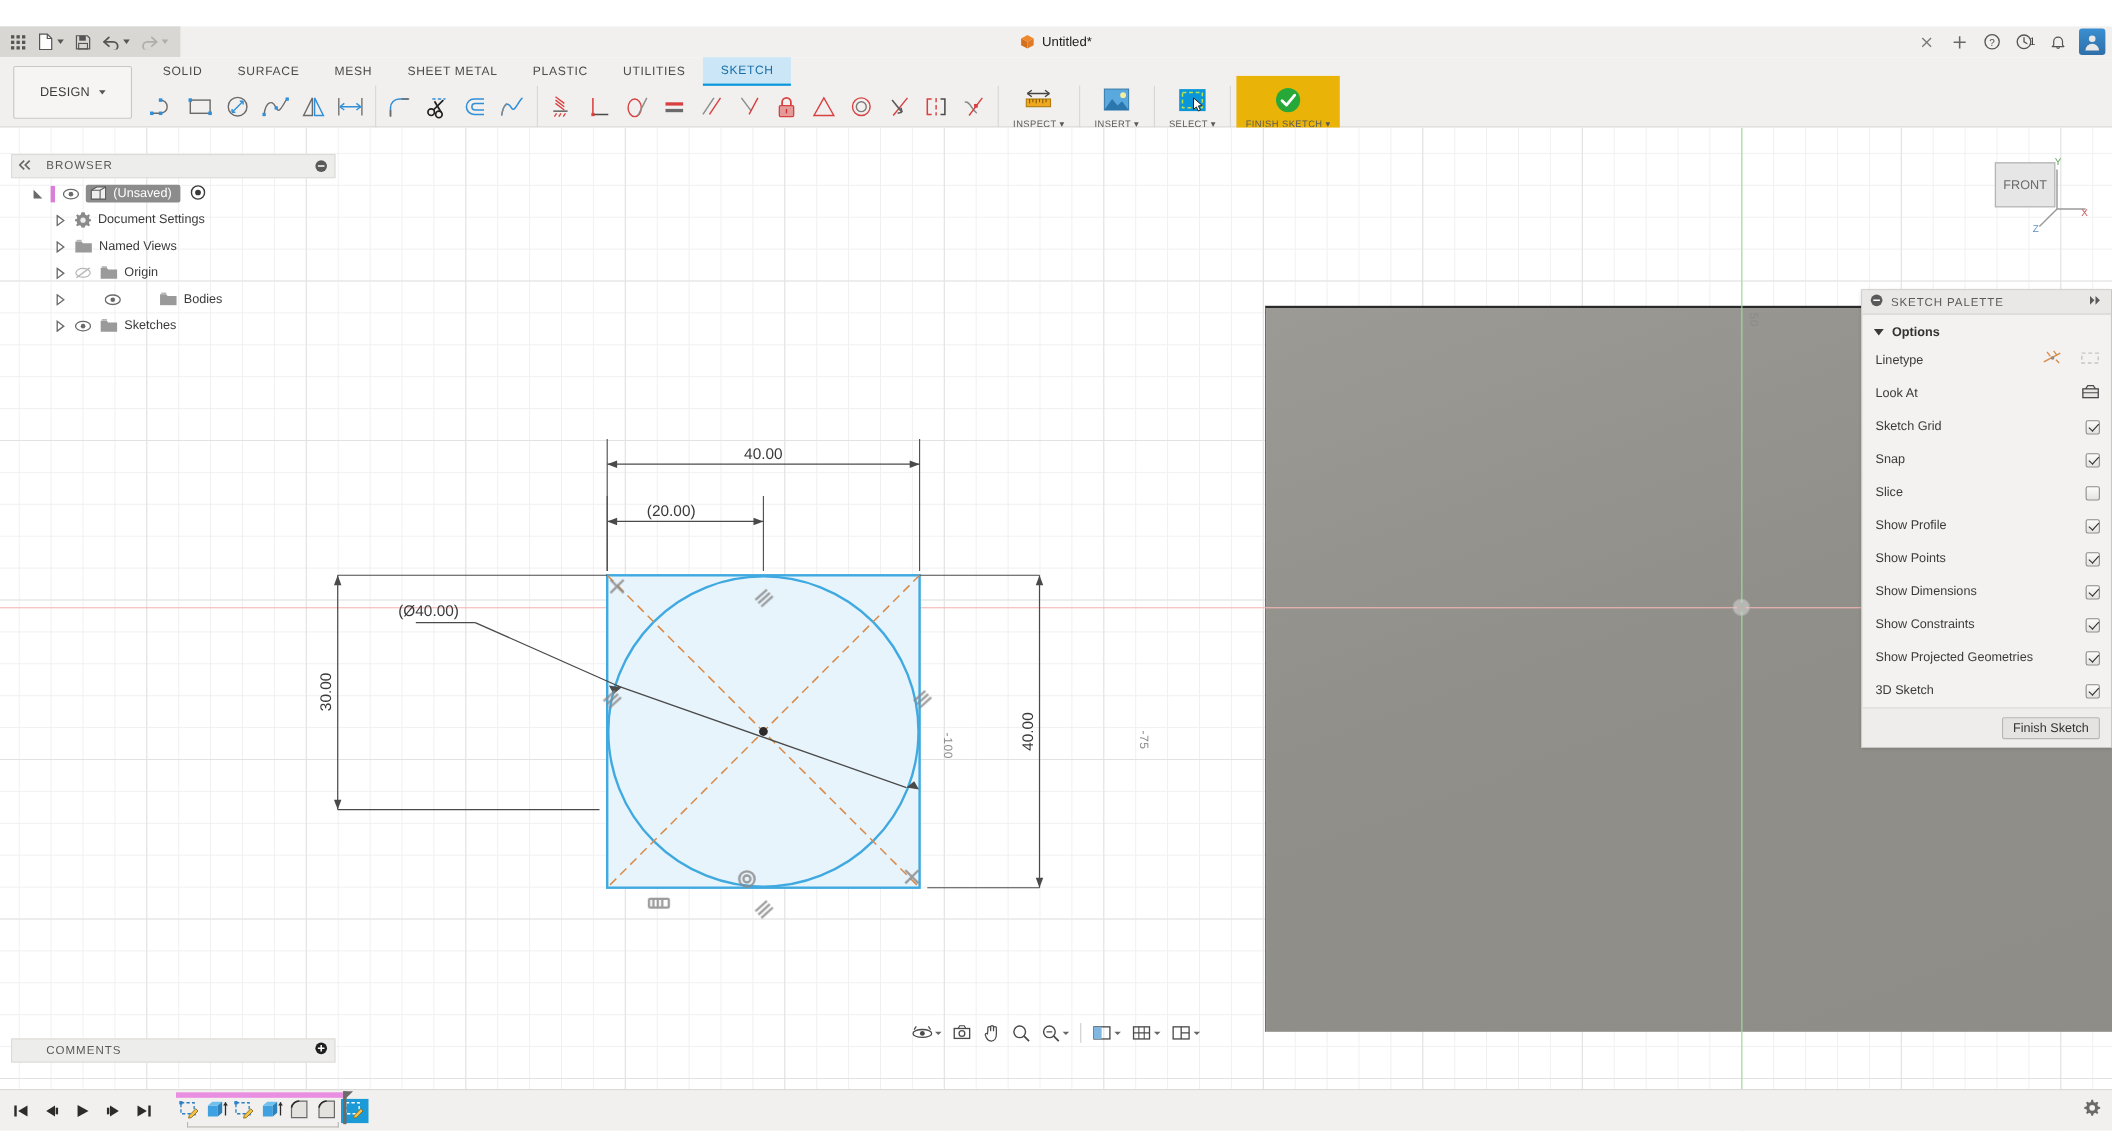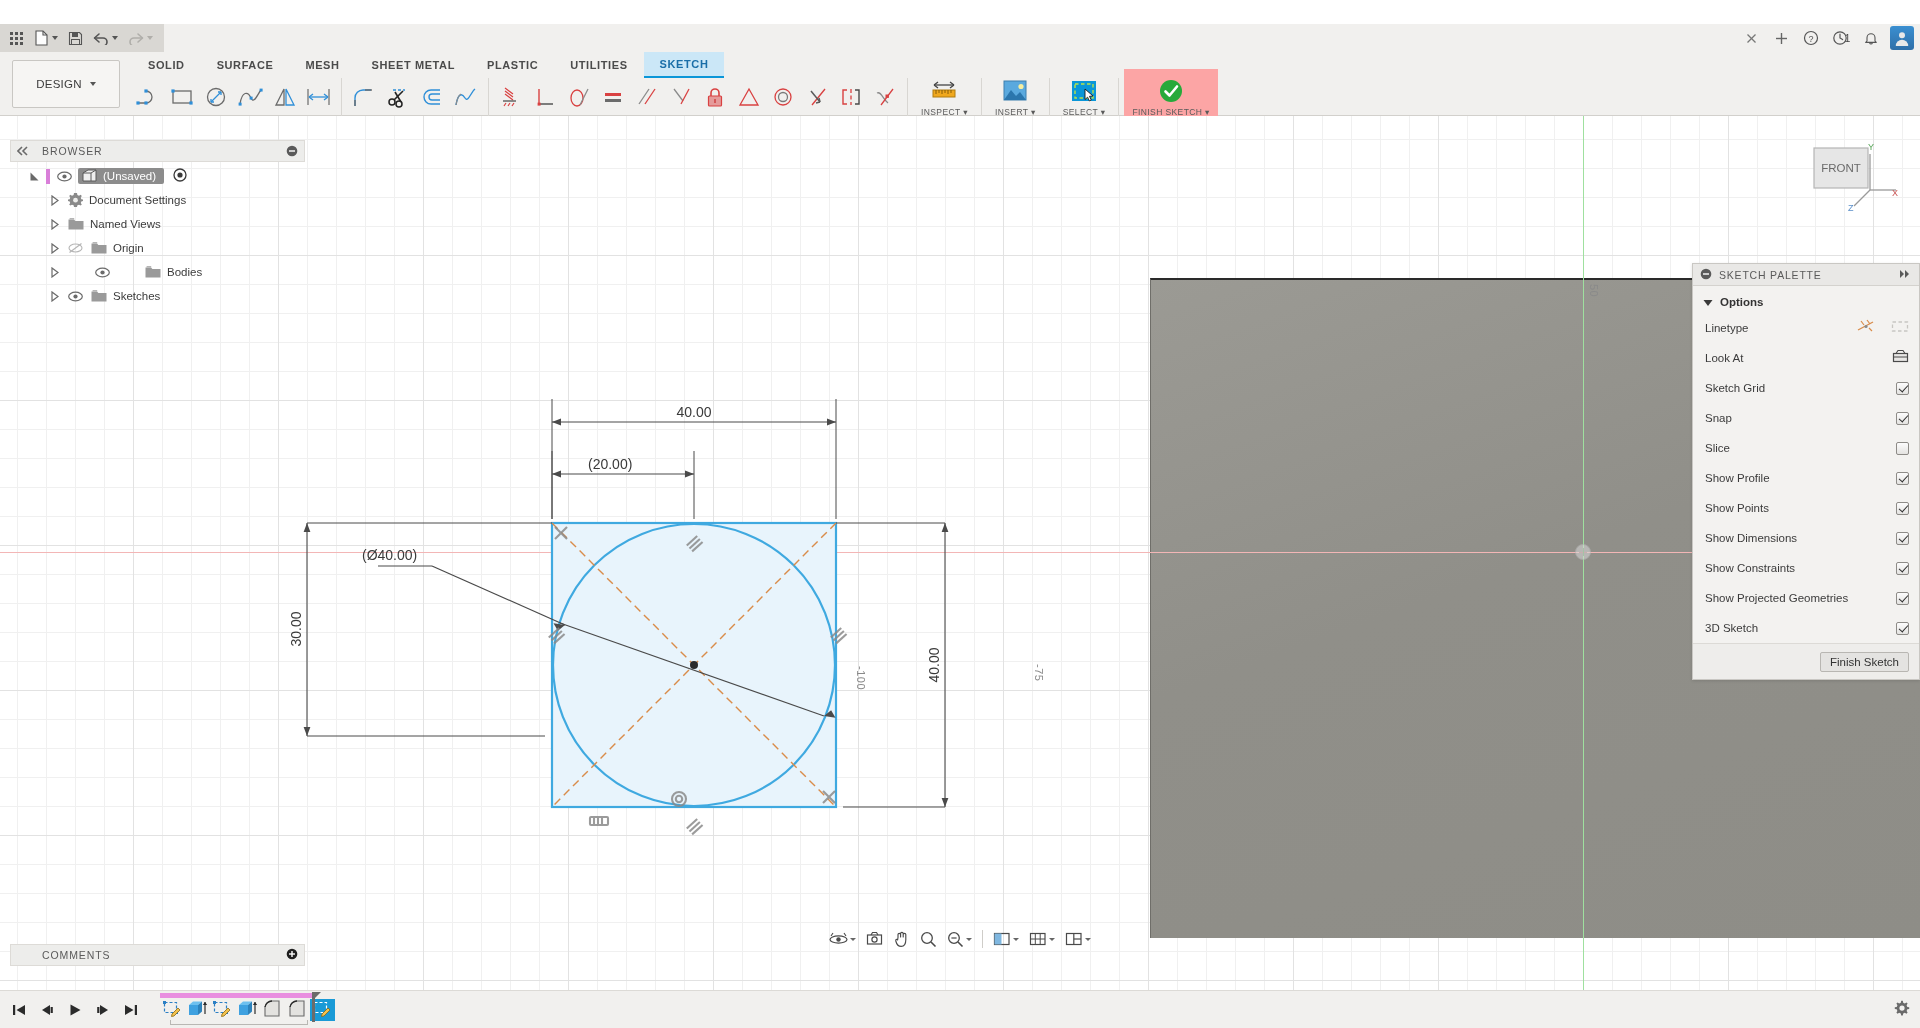--- a/index.html
+++ b/index.html
@@ -93,21 +93,21 @@
     display: flex; align-items: center; justify-content: center; gap: 5px;
   }
   .design-label { font-size: 11.5px; color: #3b3b3b; letter-spacing: .2px; text-align: right; }
 
   .tabs {
     position: absolute; left: 132px; top: 0; height: 26px; display: flex;
     align-items: flex-start;
   }
   .tab {
     height: 26px; padding: 0 16px; display: flex; align-items: center;
-    font-size: 11px; color: #4b4b4b; letter-spacing: .6px; font-weight: bold;
+    font-size: 11px; color: #4b4b4b; letter-spacing: .6px;
   }
   .tab.active {
     background: #cbe7f7; color: #1a6ea8; border-bottom: 2px solid #0a96d8;
   }
 
   .tool-row {
     position: absolute; left: 132px; top: 26px; height: 38px;
     display: flex; align-items: flex-end;
   }
   .tgroup { display: flex; align-items: center; height: 38px; position: relative; }
@@ -123,21 +123,21 @@
     white-space: nowrap;
   }
   .big-btn {
     height: 56px; display: flex; flex-direction: column; align-items: center;
     justify-content: center; padding: 0 8px; min-width: 56px;
   }
   .big-btn .bl {
     font-size: 8.5px; color: #5a5a5a; letter-spacing: .4px; margin-top: 3px;
     white-space: nowrap;
   }
-  .big-btn.finish { background: #fca5a5; }
+  .big-btn.finish { background: #eab308; }
 
   
   .canvas {
     position: absolute; top: 116px; left: 0; width: 1920px; height: 912px;
     background: #ffffff; overflow: hidden;
   }
   .grid-minor {
     position: absolute; inset: 0;
     background-image:
       linear-gradient(to right, #f0f0f0 1px, transparent 1px),
@@ -350,20 +350,30 @@
       <div class="qa-item">
         <svg width="16" height="13" viewBox="0 0 16 13">
           <path d="M10 2 L14.5 6 L10 10" fill="none" stroke="#b0aeaa" stroke-width="1.6" stroke-linecap="round" stroke-linejoin="round"></path>
           <path d="M14 6 H6 a4 4 0 0 0 0 8" fill="none" stroke="#b0aeaa" stroke-width="1.6" stroke-linecap="round"></path>
         </svg>
         <span class="qa-caret dim"></span>
       </div>
     </div>
   </div>
 
+  <div class="doc-title">
+    <div class="doc-title-inner">
+      <svg class="doc-cube" viewBox="0 0 16 16">
+        <path d="M8 1 L14.5 4.5 L8 8 L1.5 4.5 Z" fill="#f0872b"></path>
+        <path d="M1.5 4.5 L8 8 L8 15 L1.5 11.5 Z" fill="#d4701d"></path>
+        <path d="M14.5 4.5 L8 8 L8 15 L14.5 11.5 Z" fill="#e07a24"></path>
+      </svg>
+      <span class="doc-title-text">Untitled*</span>
+    </div>
+  </div>
 
   <div class="qa-right">
     <div class="qa-rbtn">
       <svg width="11" height="11">
           <line x1="1.5" y1="1.5" x2="9.5" y2="9.5" stroke="#777" stroke-width="1.2"></line>
           <line x1="9.5" y1="1.5" x2="1.5" y2="9.5" stroke="#777" stroke-width="1.2"></line>
         </svg>
     </div>
     <div class="qa-rbtn">
       <svg width="15" height="15">

